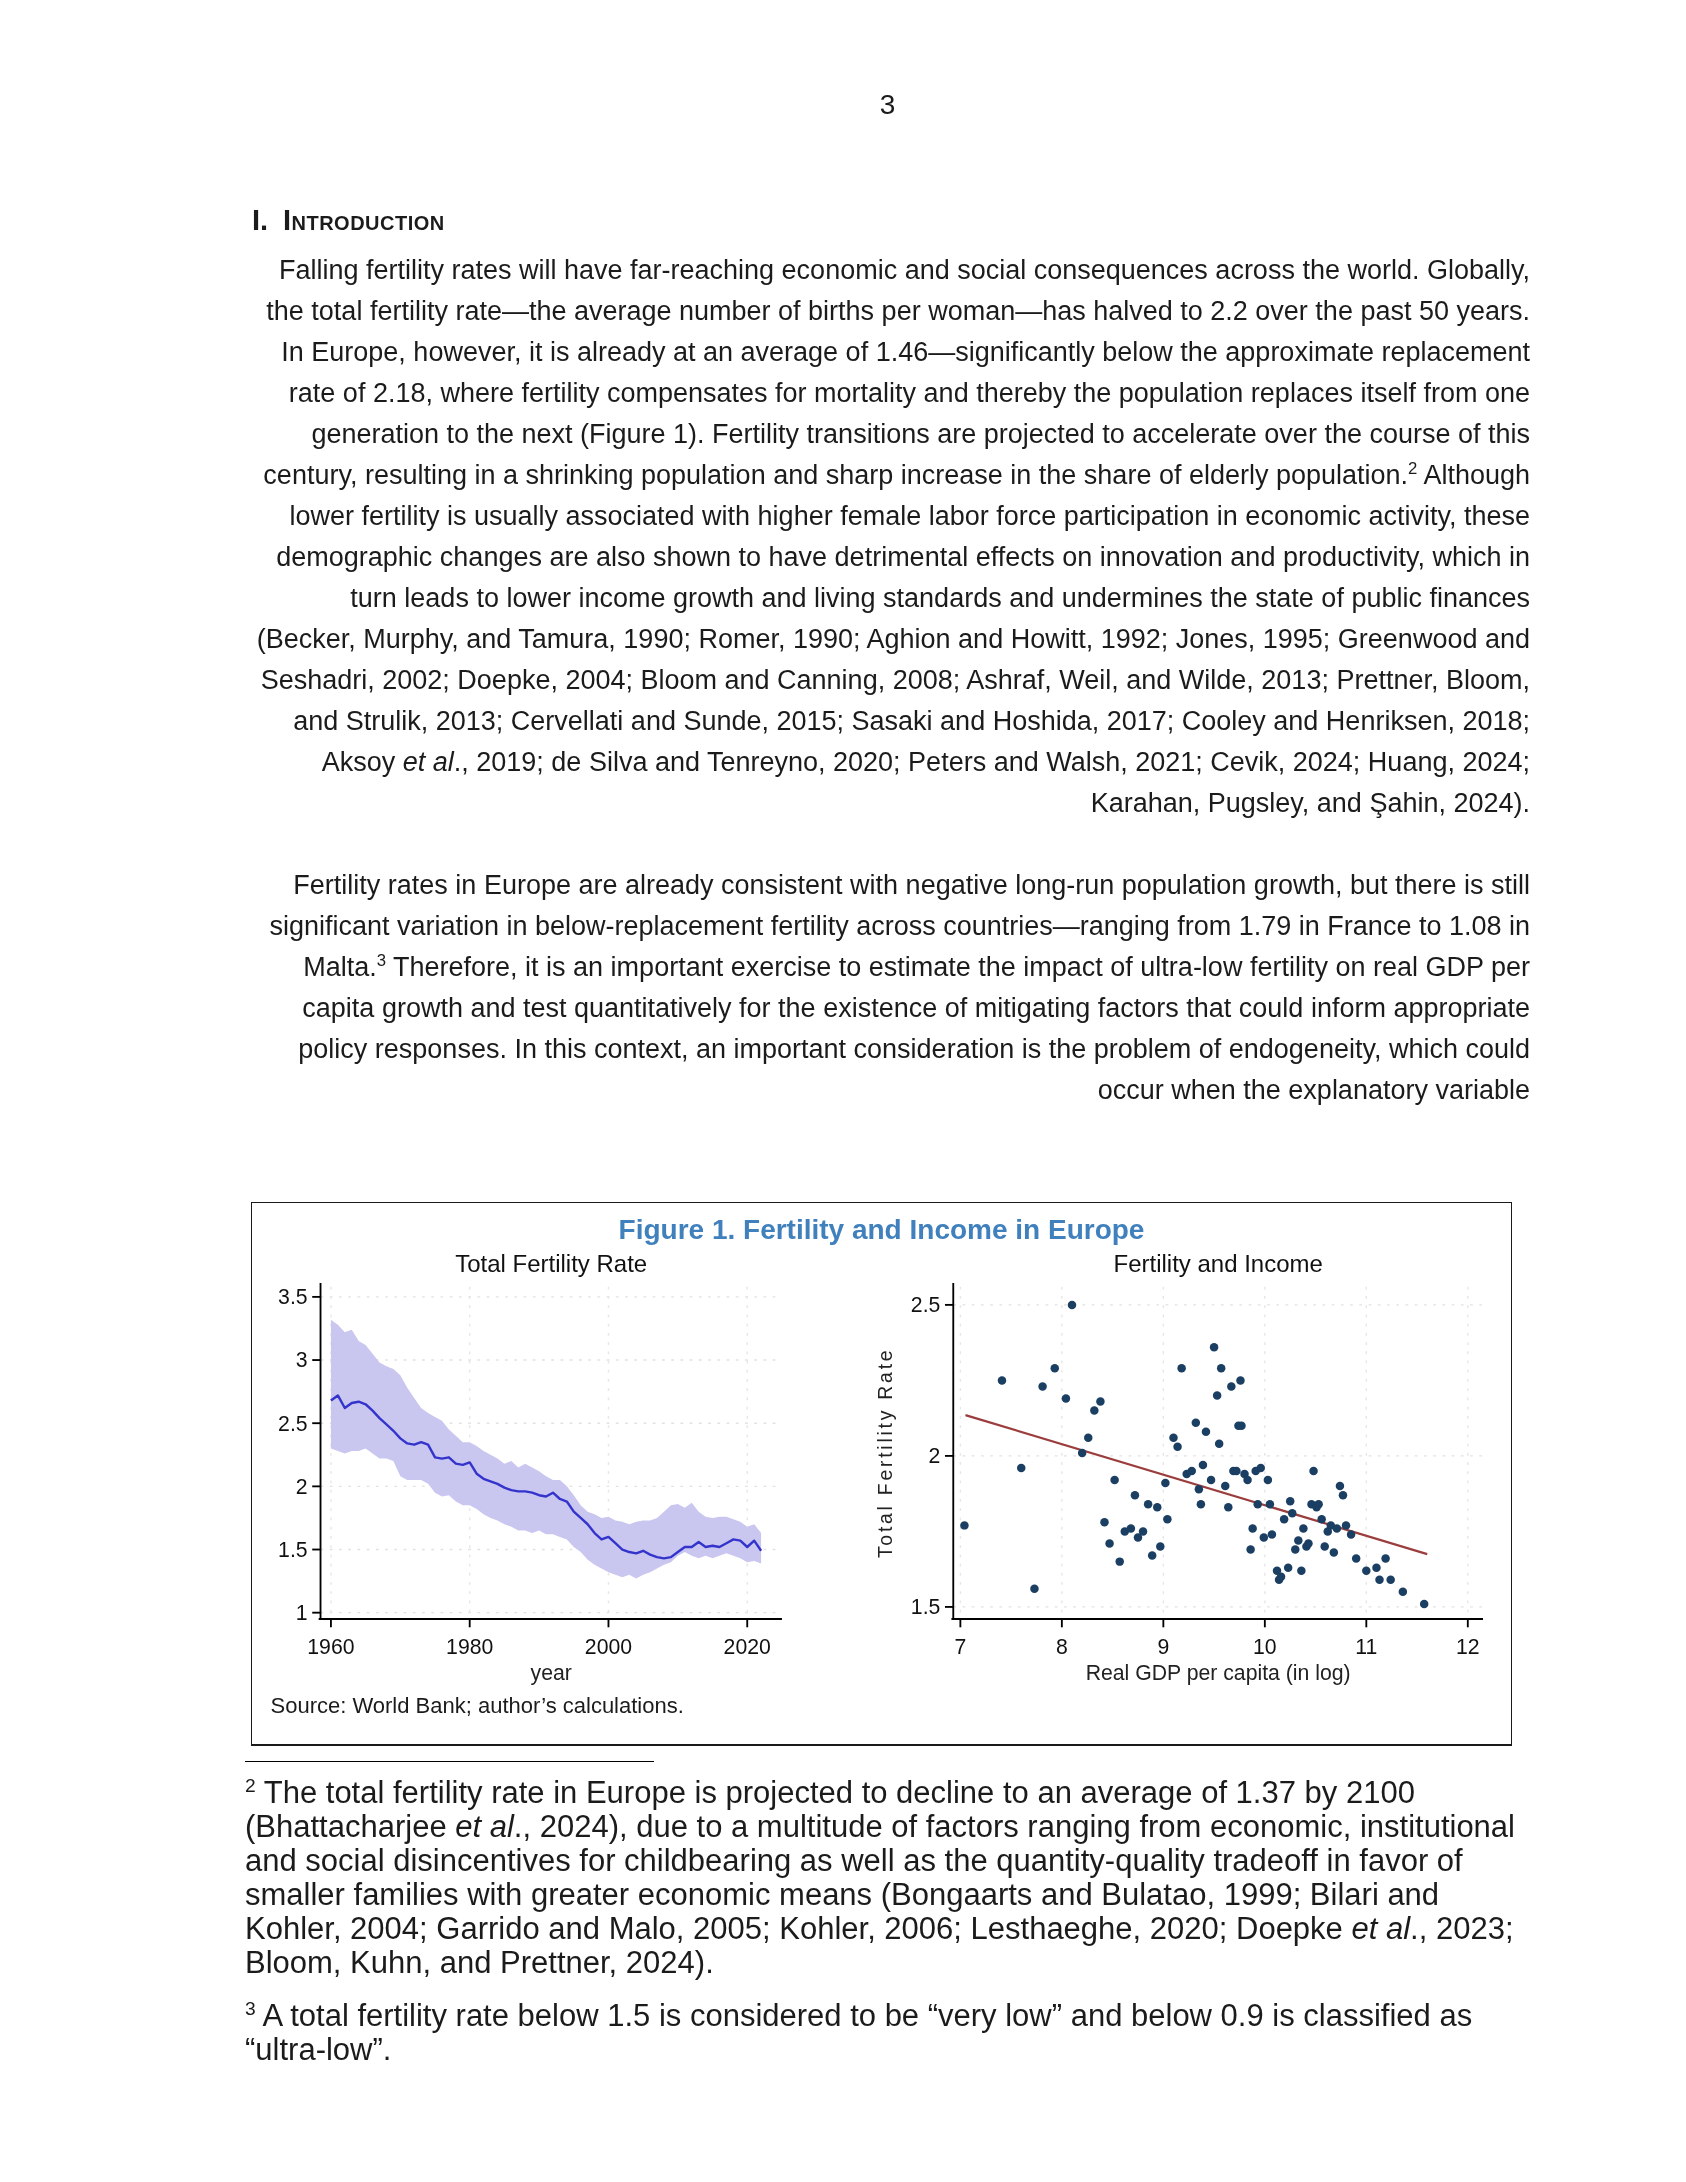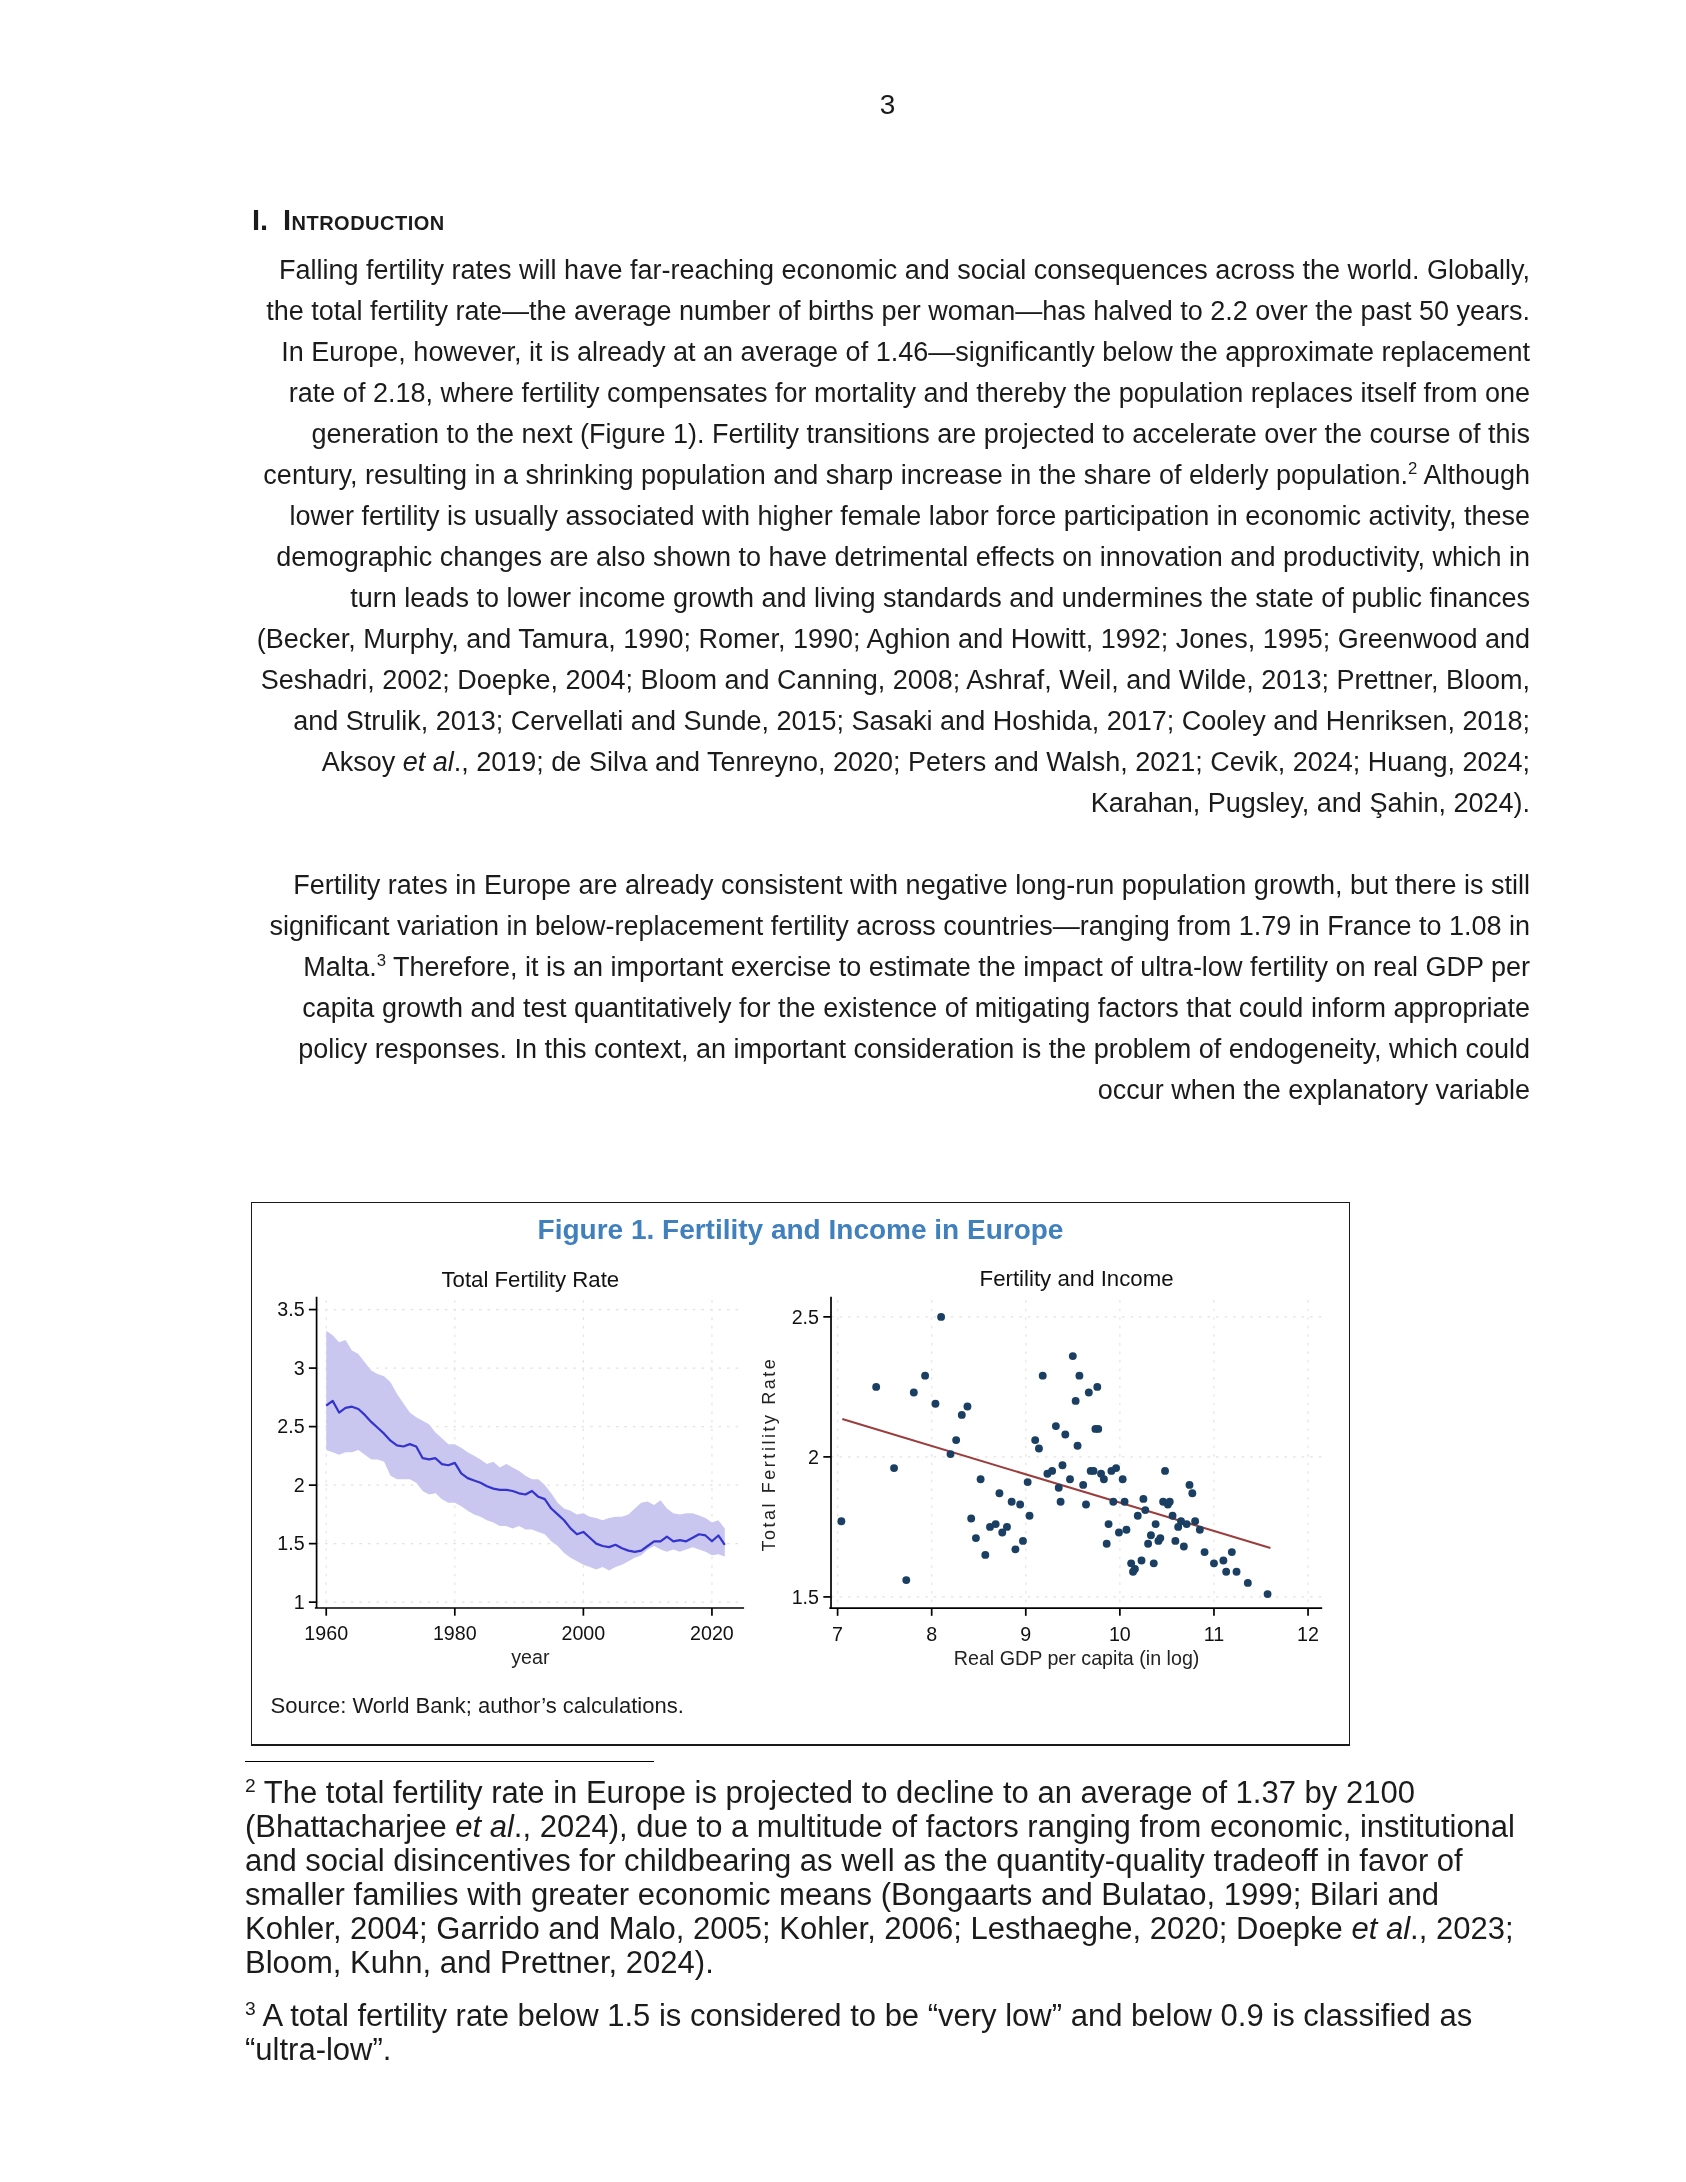--- a/index.html
+++ b/index.html
@@ -9,21 +9,21 @@
   }
   .page{position:absolute;inset:0;background:#fff;}
   .page-number{position:absolute;top:89px;left:245px;width:1285px;text-align:center;font-size:28px;}
   .heading{position:absolute;top:188px;left:236px;width:1285px;font-size:29px;font-weight:bold;margin:16px;}
   .heading .numeral{margin-right:14.8px;}
   .smallcaps{font-variant:small-caps;letter-spacing:0.5px;}
   .content-paras{position:absolute;top:238px;left:245px;width:1285px;}
   p.body-para{font-size:27px;line-height:41px;margin:12px 0 41px 0;text-align:right;}
   sup{font-size:62%;line-height:0;vertical-align:super;}
   .figure-box{
-    position:absolute;left:251px;top:1202px;width:1099px;height:544px;margin:0;
+    position:absolute;left:251px;top:1202px;width:1261px;height:544px;margin:0;
     border:1.8px solid #1a1a1a;border-bottom-width:2.8px;box-sizing:border-box;background:#fff;
   }
   .fig-title{margin-top:11px;text-align:center;font-size:28px;font-weight:bold;}
   .charts-row{display:flex;justify-content:space-between;padding:1.8px 13px 0 14.8px;}
   .fig-source{margin:1.8px 0 0 18.5px;font-size:22px;}
   .footnote-sep{position:absolute;left:245px;top:1761px;width:409px;border-top:1.8px solid #000;}
   .footnotes{position:absolute;top:1776px;left:245px;width:1292px;}
   p.footnote{font-size:31px;line-height:34px;margin:0 0 19.4px 0;}
   svg text{font-family:"Liberation Sans", sans-serif;}
 </style>

